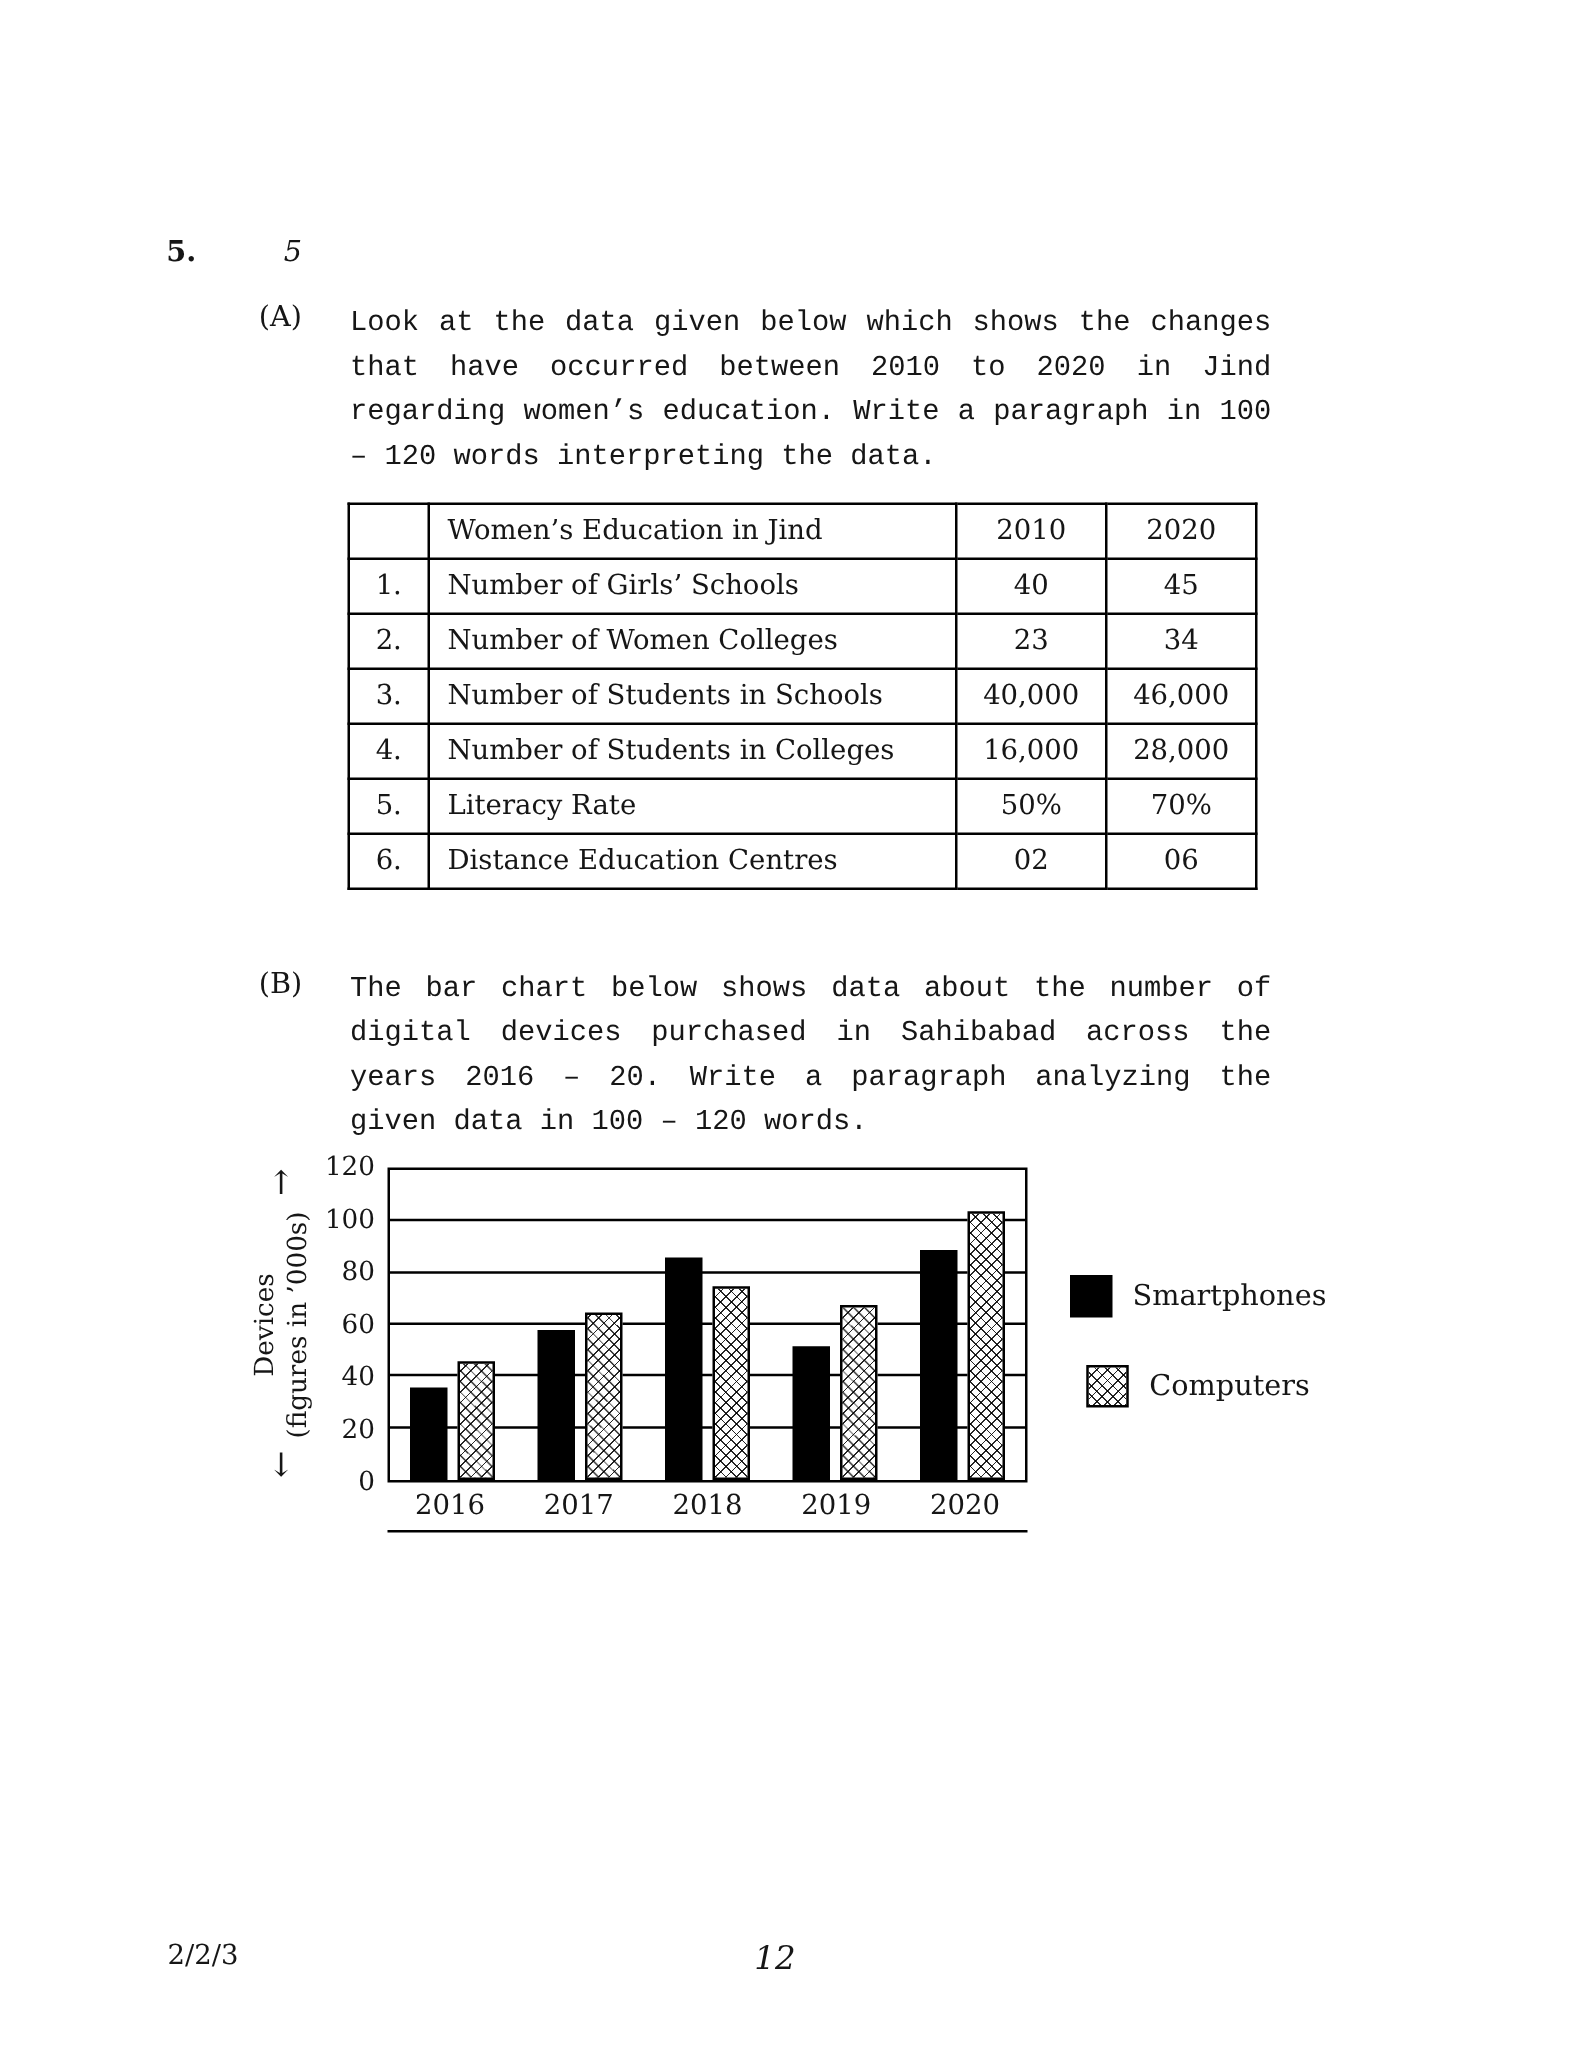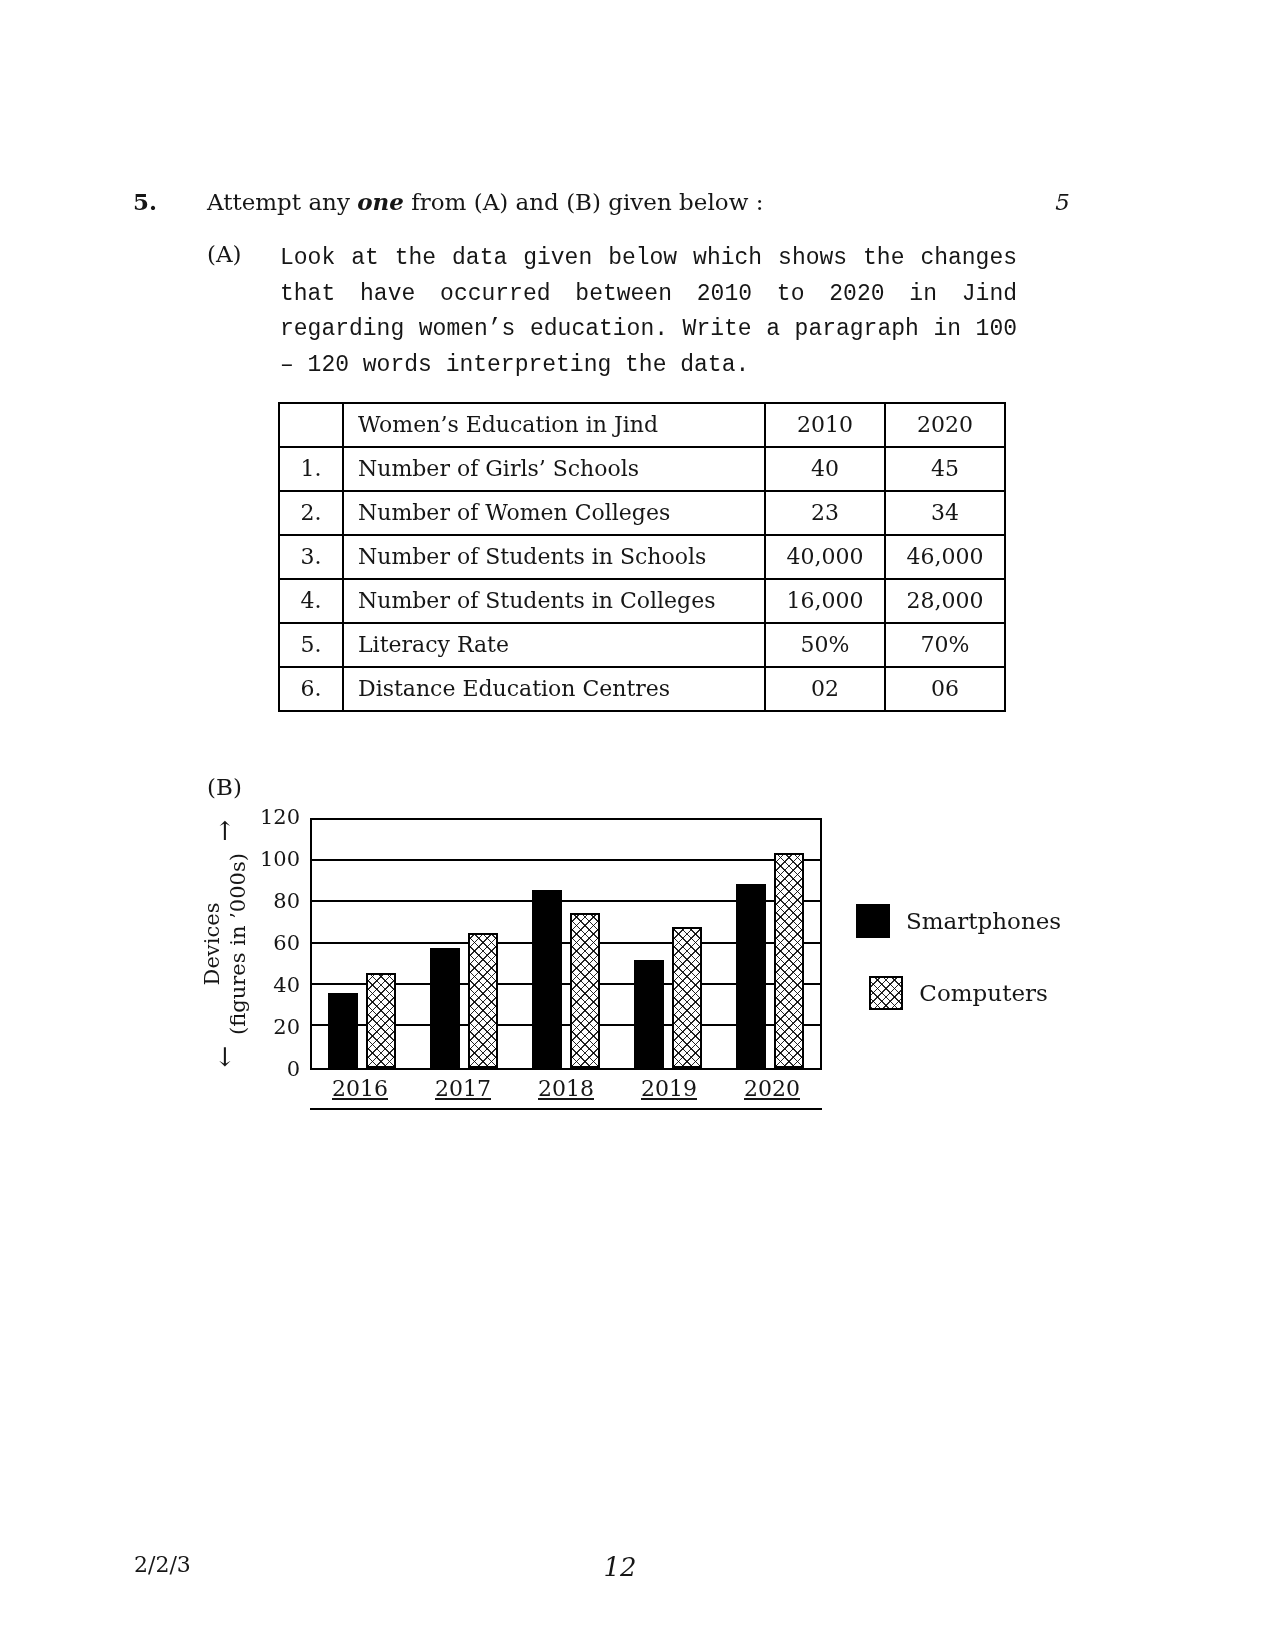--- a/index.html
+++ b/index.html
@@ -40,21 +40,21 @@
                  display:flex; flex-direction:column; align-items:center; justify-content:space-between; }
   .axis-arrow { font-size:26px; line-height:1; }
   .y-label-rot {
     position:absolute; left:50%; top:50%; width:230px;
     transform:translate(-50%,-50%) rotate(-90deg);
     text-align:center; font-size:21px; line-height:1.25; white-space:nowrap;
   }
   .y-ticks { position:relative; width:52px; height:252px; flex:0 0 52px; }
   .ytick { position:absolute; right:10px; font-size:21px; line-height:1; }
 
-  .plot-col { display:flex; flex-direction:column;text-decoration:underline; }
+  .plot-col { display:flex; flex-direction:column; }
   .plot { position:relative; width:512px; height:252px; border:2px solid #000; background:#fff; }
   .gridline { position:absolute; left:0; right:0; height:2px; background:#000; z-index:0; }
   .bars-layer { position:absolute; left:0; right:0; top:0; bottom:0;
                 display:flex; justify-content:space-between; align-items:flex-end; padding:0 16px; z-index:1; }
   .bar-group { display:flex; align-items:flex-end; gap:8px; height:100%; width:68px; }
   .bar { width:30px; }
   .bar-solid, .swatch-solid { background:#000; }
   .bar-hatch, .swatch-hatch {
     background-color:#fff;
     background-image:
@@ -74,21 +74,20 @@
   .footer-left   { position:absolute; left:134px; top:1552px; font-size:22px; }
   .footer-center { position:absolute; left:0; top:1552px; width:1240px; text-align:center; font-style:italic; font-size:26px; }
 </style>
 </head>
 <body>
 
 <div class="page">
 
   <div class="q-header">
     <span class="q-num">5.</span>
-    <span class="q-text"><span>Attempt any </span><b><i>one</i></b><span> from (A) and (B) given below :</span></span>
     <span class="q-marks">5</span>
   </div>
 
   <div class="part part-a">
     <span class="part-label">(A)</span>
     <p class="part-text">Look at the data given below which shows the changes that have occurred between 2010 to 2020 in Jind regarding women’s education. Write a paragraph in 100 – 120 words interpreting the data.</p>
   </div>
 
   <table class="edu">
     <thead>
@@ -135,20 +134,21 @@
           <td class="cell-name">Distance Education Centres</td>
           <td class="cell-num">02</td>
           <td class="cell-num">06</td>
         </tr>
       </tbody>
   </table>
 
 
   <div class="part part-b">
     <span class="part-label">(B)</span>
+    <p class="part-text">The bar chart below shows data about the number of digital devices purchased in Sahibabad across the years 2016 – 20. Write a paragraph analyzing the given data in 100 – 120 words.</p>
   </div>
 
   <div class="chart-row">
     <div class="y-label-col">
       <span class="axis-arrow">↑</span>
       <div class="y-label-rot">
         <div>Devices</div>
         <div>(figures in ’000s)</div>
       </div>
       <span class="axis-arrow">↓</span>

